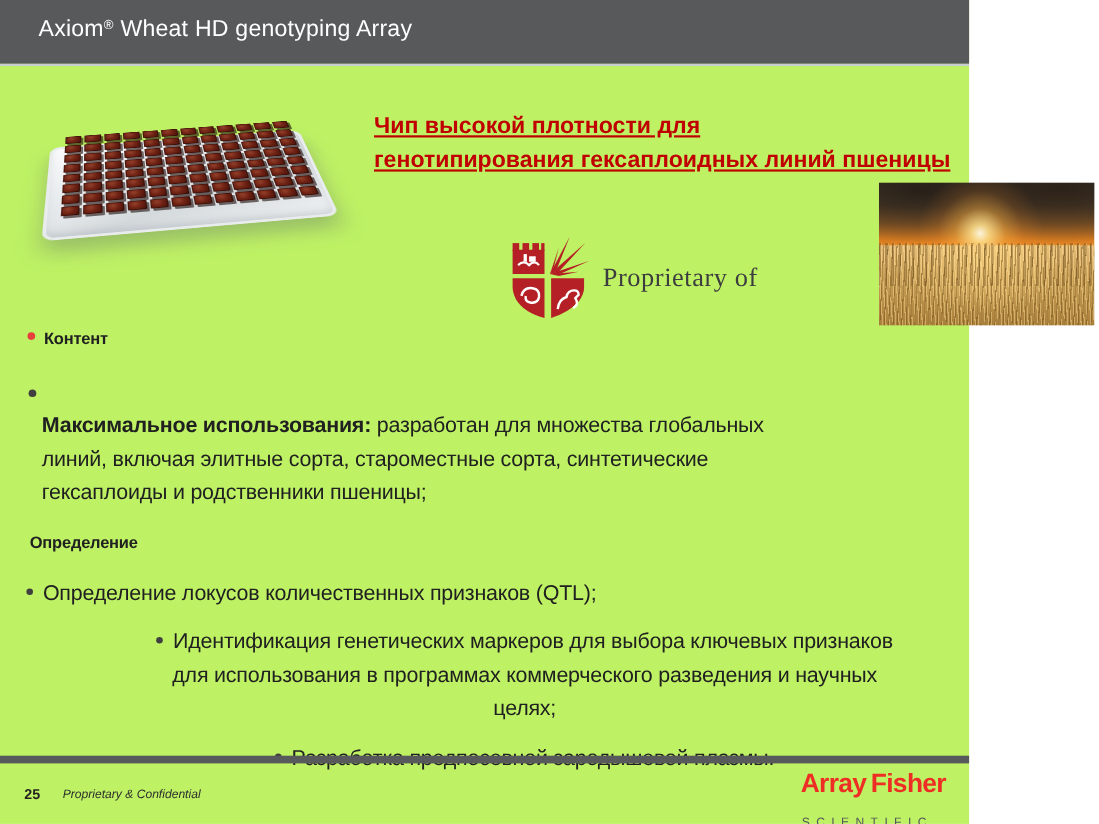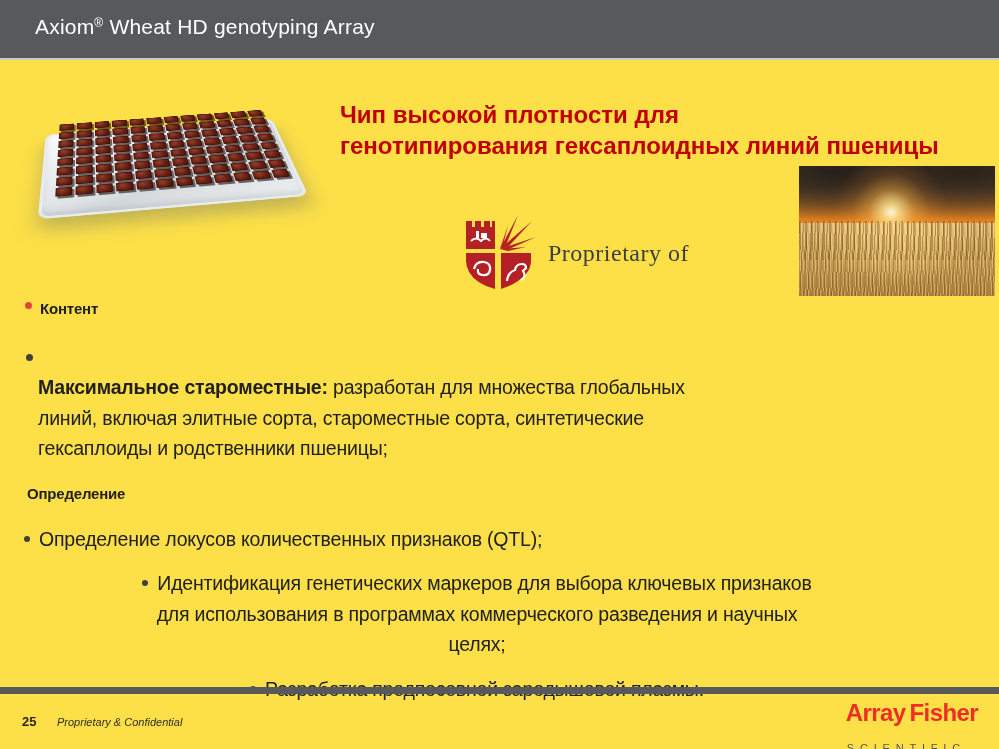--- a/index.html
+++ b/index.html
@@ -1,17 +1,17 @@
 <!DOCTYPE html>
 <html><head>
 <meta charset="utf-8">
 <style>
   * { margin:0; padding:0; box-sizing:border-box; }
   html,body { width:999px; height:749px; background:#ffffff; font-family:"Liberation Sans", sans-serif; overflow:hidden; }
-  .slide { position:relative; width:999px; height:749px; background:#fde047; }
+  .slide { position:relative; width:881px; height:749px; background:#bef264; }
 
   
   .header { position:absolute; left:0; top:0; right:0; height:58px; background:#58595b; }
   .header-title { position:absolute; left:35px; top:15px; color:#ffffff; font-size:21px; letter-spacing:.2px; white-space:nowrap; }
   .header-title .tm { font-size:12px; position:relative; top:-7px; }
   .header-line { position:absolute; left:0; right:0; top:58px; height:2px; background:#c9cdd0; }
 
   
   .plate-area { position:absolute; left:30px; top:66px; width:285px; height:180px; }
   .plate-base { position:absolute; left:14px; top:34px; width:248px; height:126px;
@@ -20,21 +20,21 @@
     border-radius:10px;
     box-shadow:0 14px 20px rgba(90,100,110,.35), inset 0 0 0 3px #e9eced, inset 0 -6px 10px rgba(140,150,160,.35); }
   .plate-wells { position:absolute; left:26px; top:26px; width:224px; height:114px;
     transform:perspective(520px) rotateX(50deg) rotate(-7deg);
     display:grid; gap:3px; padding:3px; }
   .well { background:radial-gradient(circle at 38% 32%, #94402a 0%, #6d2113 45%, #420f08 100%);
     box-shadow:2px 3px 0 rgba(26,8,6,.6), inset 0 0 0 1px rgba(0,0,0,.35); border-radius:1px; }
 
   
   .hero-heading { position:absolute; left:340px; top:99px; width:640px;
-    font-size:24px; font-weight:bold; line-height:31px; white-space:pre-line; }
+    font-size:21px; font-weight:bold; line-height:31px; white-space:pre-line;text-decoration:underline; }
 
   
   .bristol { position:absolute; left:462px; top:211px; width:260px; height:84px; display:flex; align-items:center; }
   .bristol-shield { width:74px; height:84px; flex:0 0 auto; }
   .bristol-text { margin-left:12px; font-family:"Liberation Serif", serif; color:#3d3d3f; line-height:1; }
   .bristol-l1 { font-size:24px; letter-spacing:.5px; }
   .bristol-l2 { font-size:35px; letter-spacing:1px; margin-top:2px; }
 
   
   .wheat { position:absolute; left:799px; top:166px; width:196px; height:130px; overflow:hidden;
@@ -237,21 +237,21 @@
   </div>
 
   <div class="content">
 
     <div class="li k-row">
       <span class="dot dot-red"></span>
       <span class="sec-title">Контент</span>
     </div>
 
     <p class="li hang preline">
-      <span class="dot dot-dark"></span><b>Максимальное староместные:</b><span> разработан для множества глобальных
+      <span class="dot dot-dark"></span><b>Максимальное использования:</b><span> разработан для множества глобальных
 линий, включая элитные сорта, староместные сорта, синтетические
 гексаплоиды и родственники пшеницы;</span>
     </p>
 
     <div class="sec-title prim">Определение</div>
 
     <p class="li flat">
       <span class="dot-inline"></span><span class="preline">Определение локусов количественных признаков (QTL);</span>
     </p>
 

